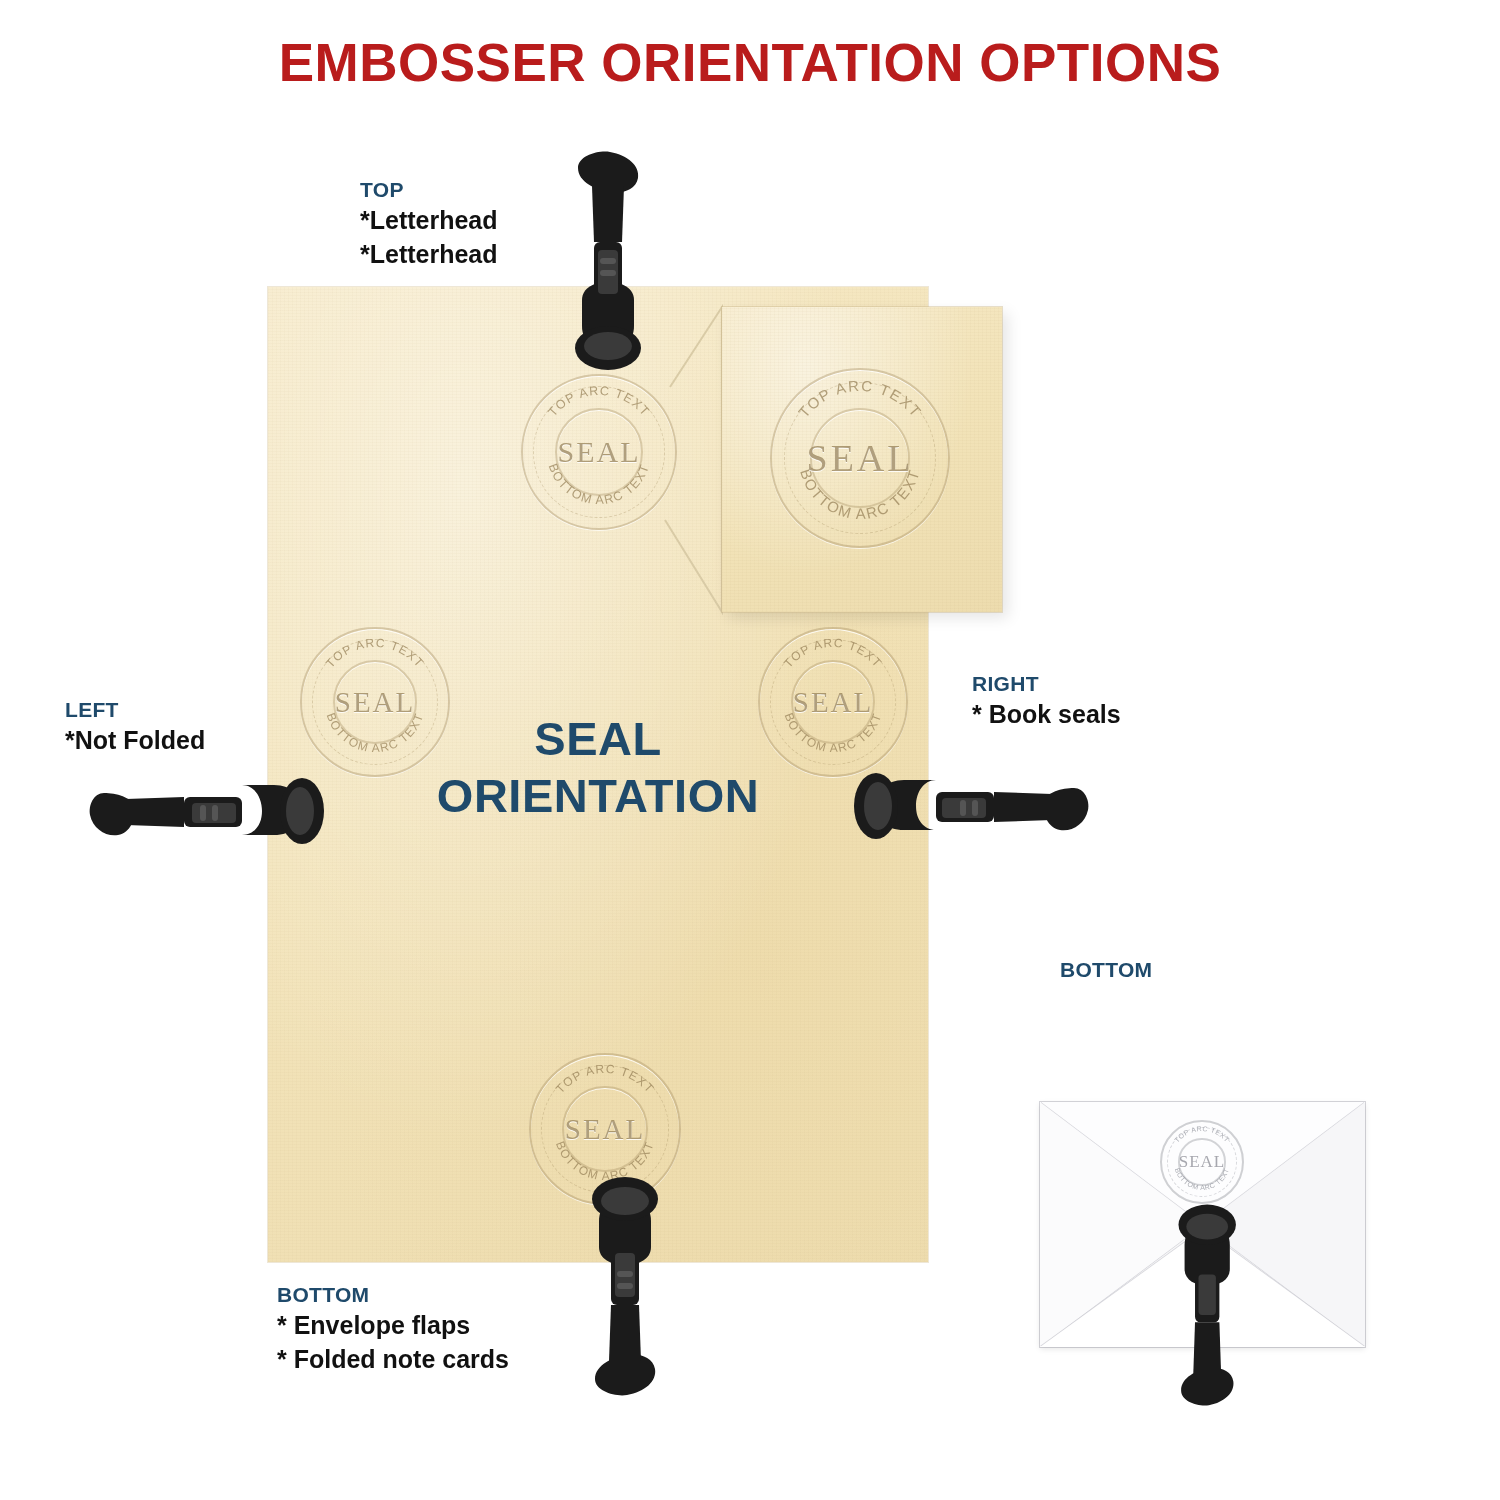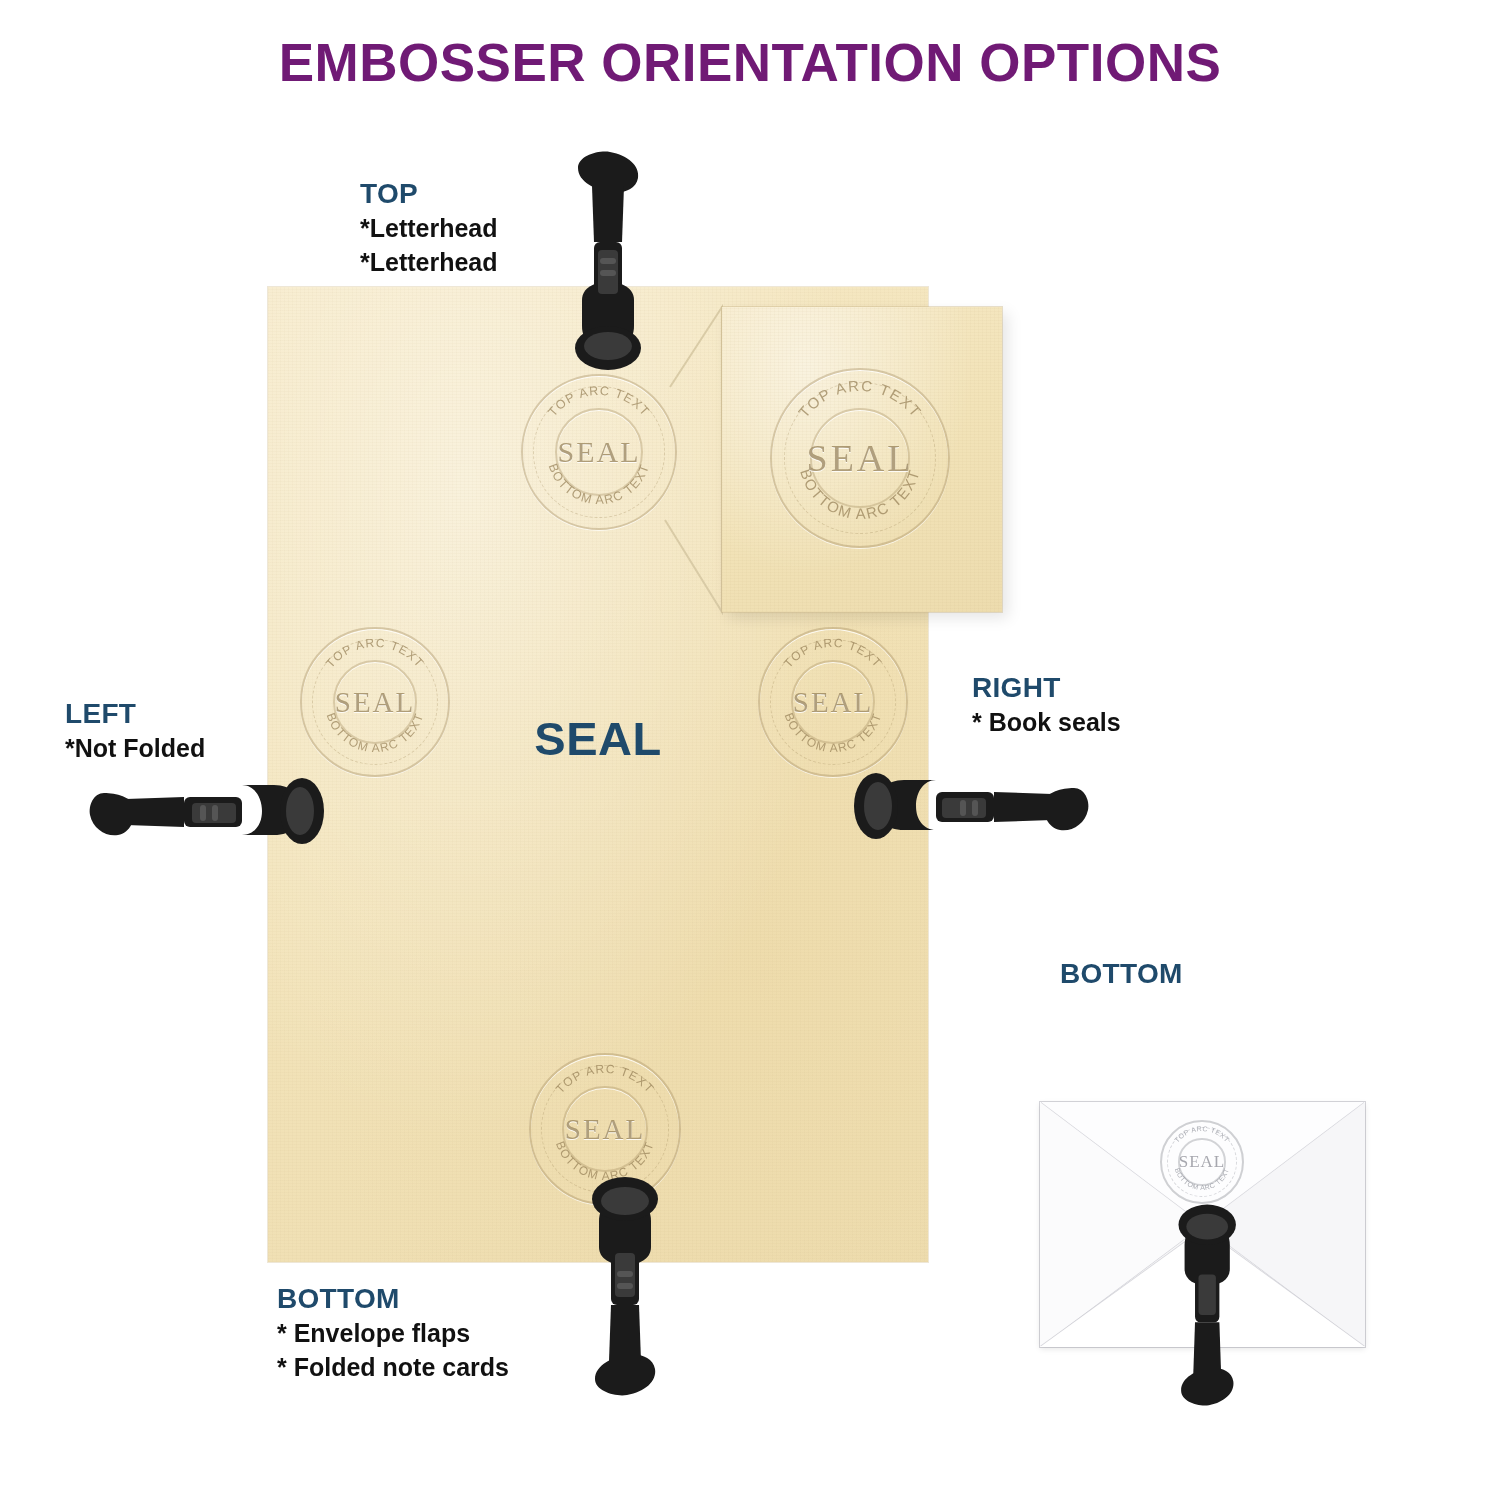--- a/index.html
+++ b/index.html
@@ -21,21 +21,21 @@
   
   #title {
     position: absolute;
     top: 32px;
     left: 0;
     width: 1500px;
     text-align: center;
     font-size: 53px;
     font-weight: bold;
     letter-spacing: 0.5px;
-    color: #701a75;
+    color: #b91c1c;
   }
   
   #paper {
     position: absolute;
     left: 268px;
     top: 287px;
     width: 660px;
     height: 975px;
     background:
       radial-gradient(ellipse at 30% 20%, rgba(255,255,255,0.45), rgba(255,255,255,0) 60%),
@@ -156,21 +156,21 @@
     content: "";
     position: absolute;
     inset: 0;
     background-image:
       repeating-linear-gradient(0deg, rgba(180,155,105,0.05) 0 1px, rgba(0,0,0,0) 1px 3px),
       repeating-linear-gradient(90deg, rgba(180,155,105,0.045) 0 1px, rgba(0,0,0,0) 1px 4px);
   }
   
   .label-head {
     color: #1f4a6b;
-    font-size: 28px;
+    font-size: 21px;
     font-weight: bold;
     letter-spacing: 0.3px;
   }
   .label-sub {
     color: #111111;
     font-size: 25px;
     font-weight: bold;
     line-height: 1.28;
     margin-top: 2px;
   }
@@ -327,20 +327,21 @@
         <path id="arcBotZ" d="M 29,90 A 61,61 0 0 0 151,90"></path>
       </defs>
       <text><textPath href="#arcTopZ" startOffset="50%" text-anchor="middle">TOP ARC TEXT</textPath></text>
       <text><textPath href="#arcBotZ" startOffset="50%" text-anchor="middle">BOTTOM ARC TEXT</textPath></text>
     </svg>
     <div class="seal-word">SEAL</div>
   </div>
 
   <div id="paper-caption">
     <div>SEAL</div>
+    <div>ORIENTATION</div>
   </div>
 
   <div class="embosser" id="embosser-top">
     <svg width="120" height="240" viewBox="0 0 120 240">
       <g fill="#1b1b1b">
         <path d="M30,18 C30,6 50,0 62,2 C80,5 92,16 90,28 C88,40 74,44 62,42 C48,40 30,32 30,18 Z"></path>
         <path d="M44,36 L76,36 L74,92 L46,92 Z"></path>
         <rect x="46" y="92" width="28" height="58" rx="6"></rect>
         <path d="M34,150 C34,138 46,132 60,132 C74,132 86,138 86,150 L86,176 C86,192 74,200 60,200 C46,200 34,192 34,176 Z"></path>
         <ellipse cx="60" cy="198" rx="33" ry="22"></ellipse>

